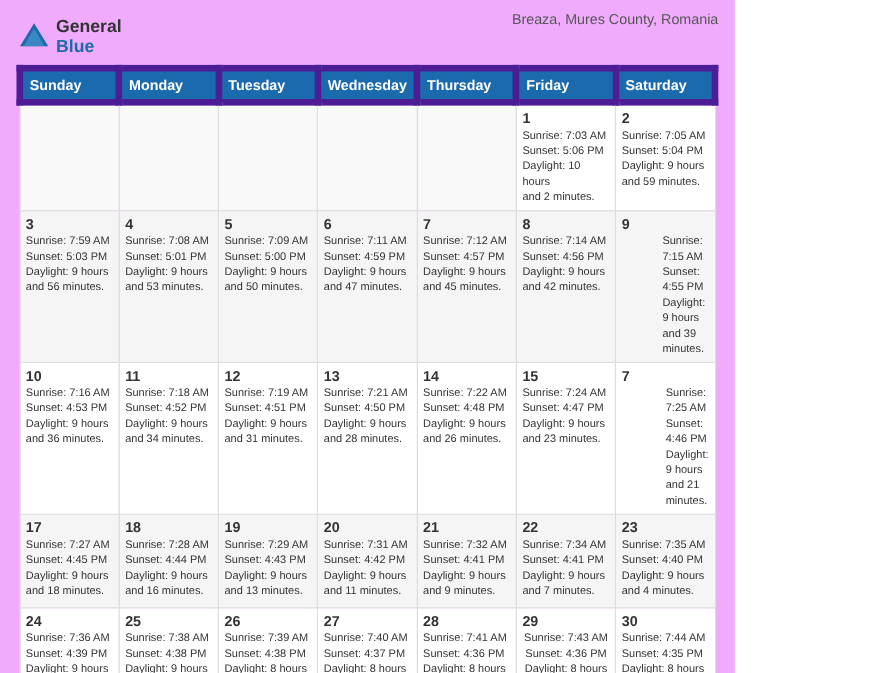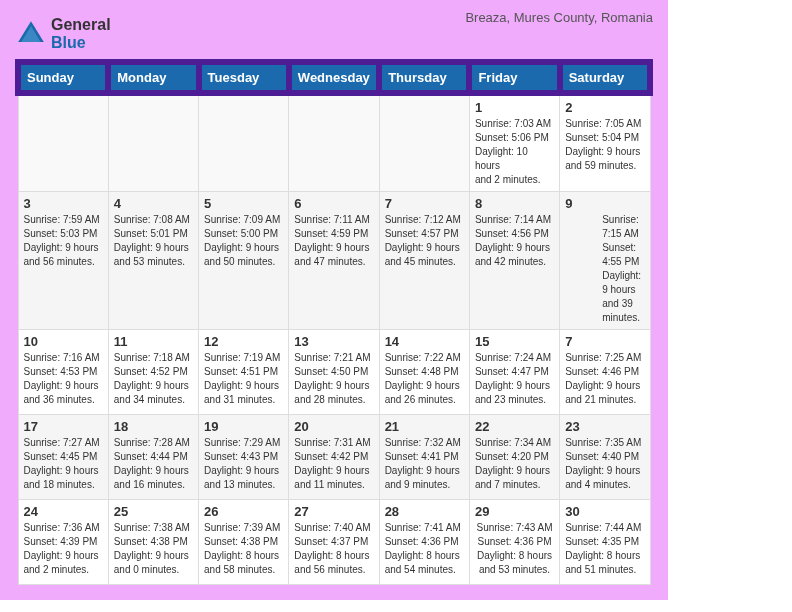--- a/index.html
+++ b/index.html
@@ -248,21 +248,21 @@
           </td>
           <td>
             <span class="day-number">15</span>
             <div class="day-info" style="white-space: pre-line;">Sunrise: 7:24 AM
 Sunset: 4:47 PM
 Daylight: 9 hours
 and 23 minutes.</div>
           </td>
           <td>
             <span class="day-number">7</span>
-            <div class="day-info" style="white-space: pre-line;">Sunrise: 7:25 AM
+            <div class="day-info" style="white-space: pre-line; margin-left: 40px;">Sunrise: 7:25 AM
 Sunset: 4:46 PM
 Daylight: 9 hours
 and 21 minutes.</div>
           </td>
         </tr>
         <tr class="row-alt">
           <td>
             <span class="day-number">17</span>
             <div class="day-info" style="white-space: pre-line;">Sunrise: 7:27 AM
 Sunset: 4:45 PM
@@ -293,21 +293,21 @@
           <td>
             <span class="day-number">21</span>
             <div class="day-info" style="white-space: pre-line;">Sunrise: 7:32 AM
 Sunset: 4:41 PM
 Daylight: 9 hours
 and 9 minutes.</div>
           </td>
           <td>
             <span class="day-number">22</span>
             <div class="day-info" style="white-space: pre-line;">Sunrise: 7:34 AM
-Sunset: 4:20 PM
+Sunset: 4:41 PM
 Daylight: 9 hours
 and 7 minutes.</div>
           </td>
           <td>
             <span class="day-number">23</span>
             <div class="day-info" style="white-space: pre-line;">Sunrise: 7:35 AM
 Sunset: 4:40 PM
 Daylight: 9 hours
 and 4 minutes.</div>
           </td>

